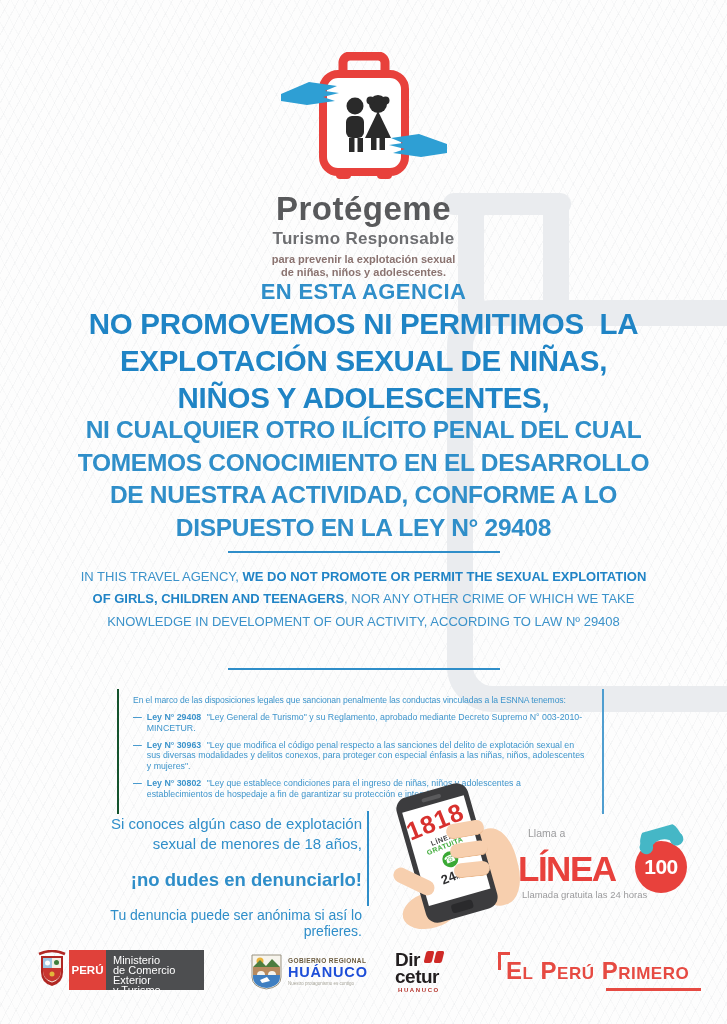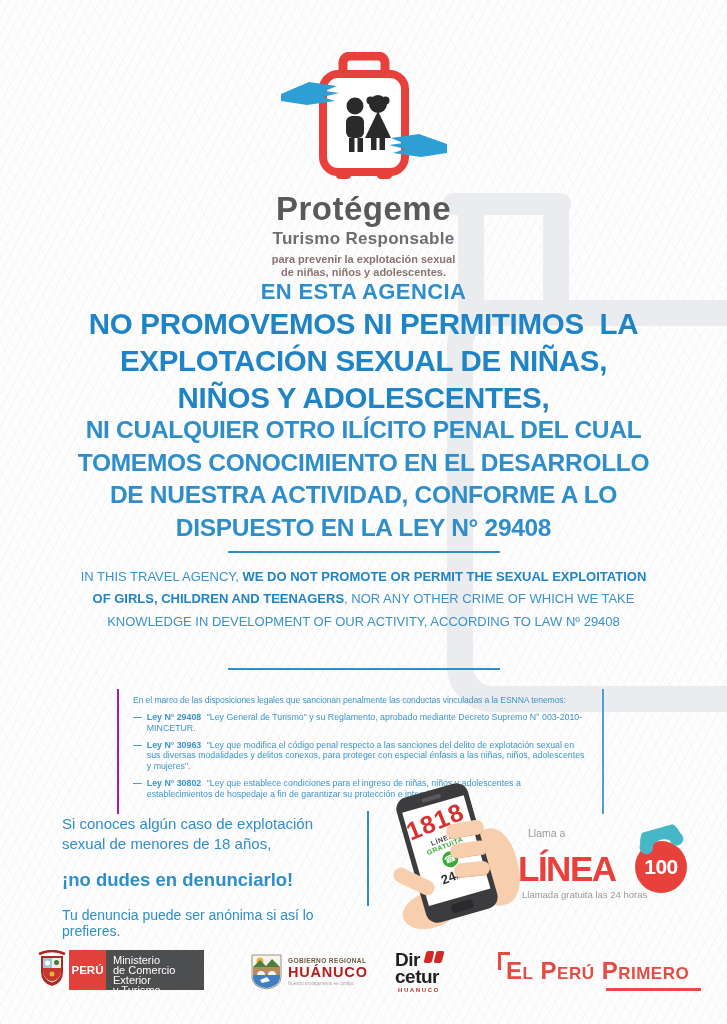--- a/index.html
+++ b/index.html
@@ -31,28 +31,28 @@
   .hl-bold{top:305px;font-size:29.5px;line-height:37px;font-weight:800;color:#1f84c5;letter-spacing:-0.3px;}
   .hl-semi{top:414px;font-size:24.5px;line-height:32.5px;font-weight:700;color:#2f8ec9;letter-spacing:-0.3px;}
   .divider-h{position:absolute;left:228px;width:272px;height:2px;background:#2f8ec9;z-index:2;}
   .div-top{top:551px;} .div-bottom{top:668px;}
   
   .english{position:absolute;left:78px;width:571px;top:566px;z-index:2;text-align:center;
     font-size:13px;line-height:22.3px;color:#3b92ca;font-weight:500;}
   .english b{font-weight:800;color:#2184c6;}
   
   .legal{position:absolute;left:117px;top:689px;width:487px;z-index:2;
-    border-left:2px solid #a21caf;border-right:2px solid #4f9ed0;
+    border-left:2px solid #14532d;border-right:2px solid #4f9ed0;
     padding:6px 14px 8px 14px;box-sizing:border-box;color:#3d94cb;}
   .legal-intro{font-size:8.6px;letter-spacing:-0.1px;margin-bottom:7px;}
   .legal-item{display:flex;font-size:8.8px;line-height:10.8px;margin-bottom:6px;}
   .legal-item .dash{font-weight:800;margin-right:5px;}
   .legal-item .law{font-weight:800;white-space:nowrap;margin-right:3px;}
   
-  .report{position:absolute;left:62px;top:814px;width:300px;z-index:2;text-align:left;color:#2f8ec9;}
+  .report{position:absolute;left:62px;top:814px;width:300px;z-index:2;text-align:right;color:#2f8ec9;}
   .report .r1,.report .r2{font-size:15px;line-height:20px;}
   .report .r3{font-size:18.5px;line-height:24px;font-weight:800;margin-top:14px;}
   .report .r4{font-size:14px;margin-top:15px;}
   .v-div{position:absolute;left:367px;top:811px;width:2px;height:95px;background:#2f8ec9;z-index:2;}
   
   .phone-wrap{position:absolute;left:386px;top:786px;width:132px;height:146px;z-index:2;}
   .skin{position:absolute;background:#f7cfae;}
   .palm{left:86px;top:42px;width:46px;height:78px;border-radius:45%;transform:rotate(-14deg);z-index:1;}
   .wrist{left:16px;top:106px;width:58px;height:36px;border-radius:50%;transform:rotate(-16deg);z-index:1;}
   .phone{position:absolute;left:24px;top:2px;width:74px;height:130px;background:#3c3c3e;border-radius:12px;
@@ -88,21 +88,21 @@
   .g1{left:38px;top:950px;display:flex;align-items:stretch;height:40px;}
   .arms{width:28px;height:40px;margin-right:3px;}
   .peru-red{width:37px;background:#e0413a;color:#fff;display:flex;align-items:center;justify-content:center;
     font-size:11.5px;font-weight:700;}
   .mincetur{width:98px;background:#4d4e50;color:#fff;padding:5px 4px 0 7px;box-sizing:border-box;
     font-size:11px;line-height:10px;}
   .g2{left:250px;top:951px;display:flex;}
   .gshield{width:33px;height:38px;margin-top:2px;}
   .gtxt{margin-left:5px;}
   .gt1{font-size:6.5px;font-weight:700;color:#6b5b3f;letter-spacing:0.4px;margin-top:6px;}
-  .gt2{font-size:14.5px;font-weight:600;color:#b91c1c;letter-spacing:0.8px;}
+  .gt2{font-size:14.5px;font-weight:600;color:#1d4ed8;letter-spacing:0.8px;}
   .gt3{font-size:4.5px;color:#a7a59a;margin-top:1px;}
   .g3{left:395px;top:949px;position:absolute;}
   .d1{font-size:19px;font-weight:800;line-height:16px;color:#231f20;letter-spacing:-0.5px;}
   .dmarks{display:inline-block;margin-left:3px;vertical-align:3px;}
   .dmark{display:inline-block;width:8px;height:12px;background:#cf2a27;border-radius:2px;
     transform:skewX(-14deg);margin-left:2px;}
   .d2{font-size:19px;font-weight:800;line-height:17px;color:#231f20;letter-spacing:-0.5px;}
   .d3{font-size:6px;font-weight:700;color:#b5342c;letter-spacing:1.6px;margin:2px 0 0 3px;}
   .g4{left:506px;top:957px;position:absolute;}
   .epp{position:relative;font-size:24px;font-weight:800;color:#e64a42;font-variant:small-caps;

